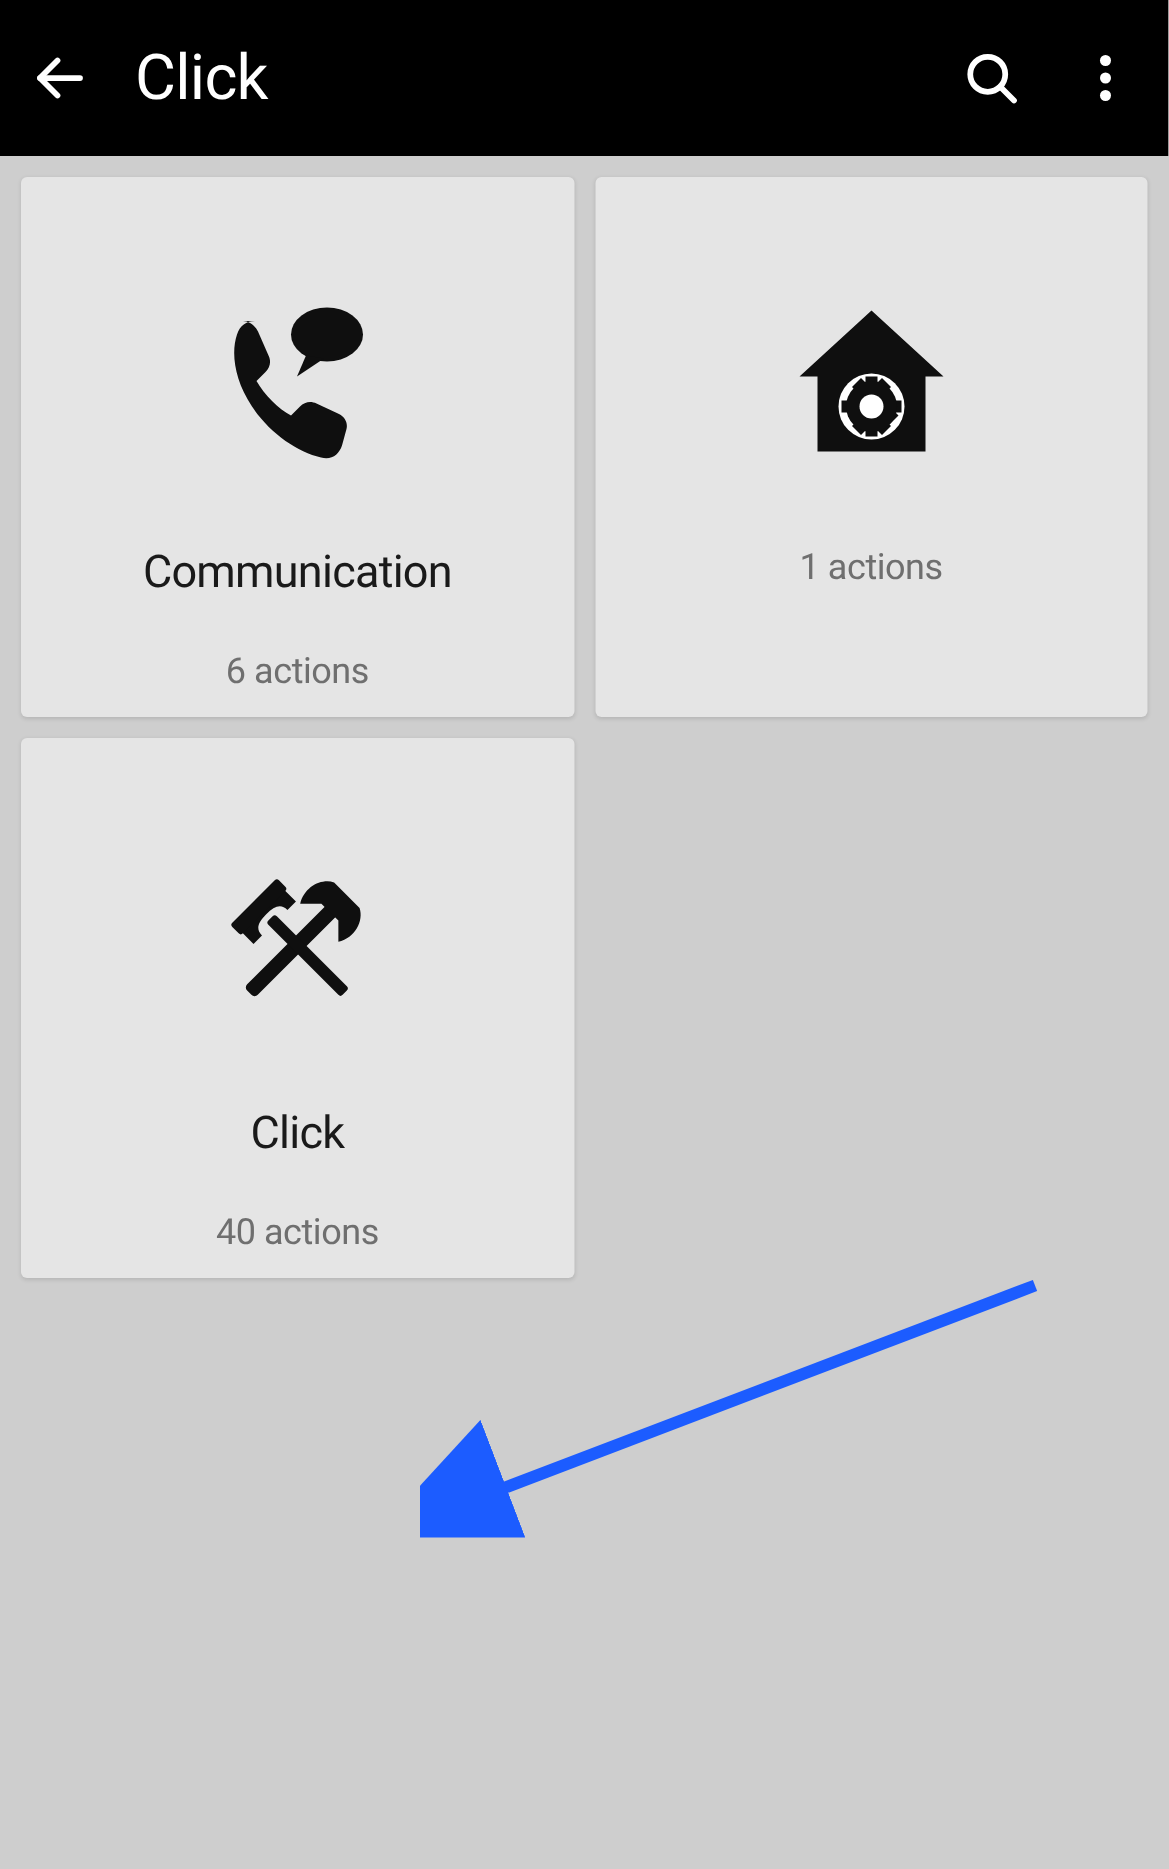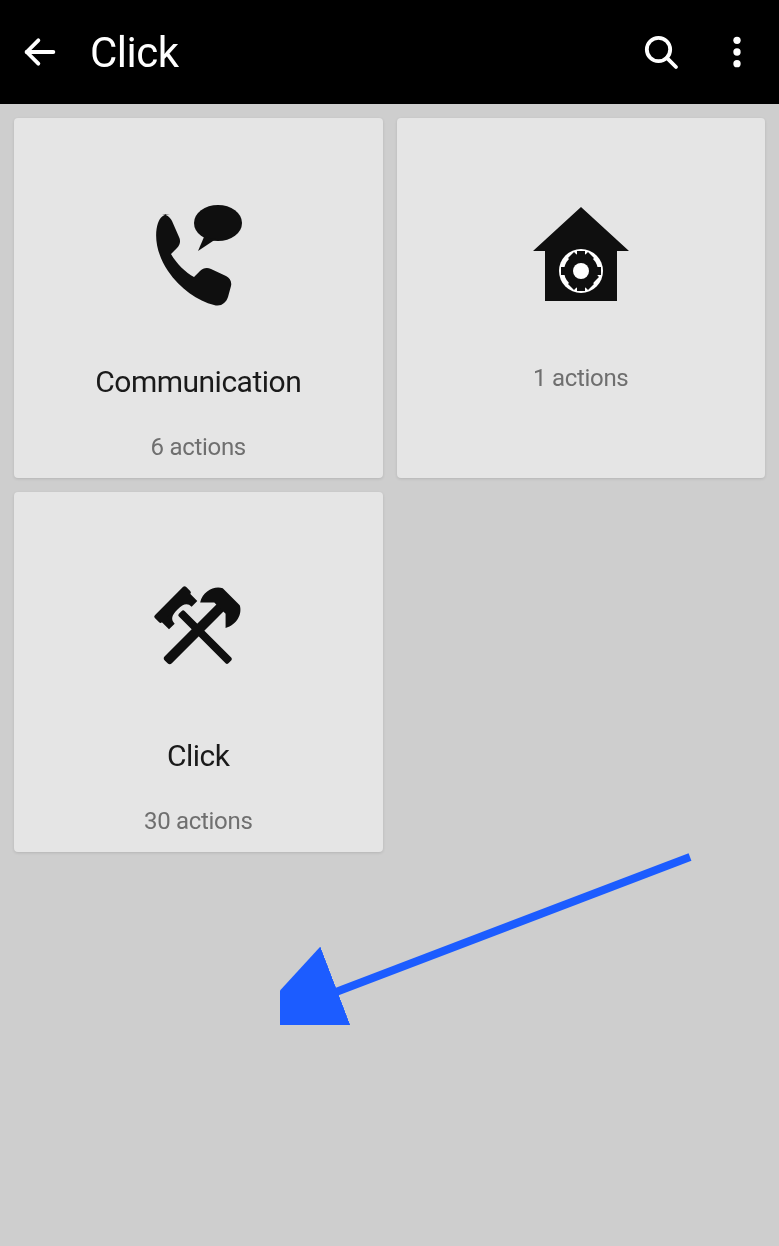--- a/index.html
+++ b/index.html
@@ -158,21 +158,21 @@
           <path fill="#0f0f0f" d="M48 8 C40 12 36 24 42 34 L52 24 L68 24 L78 34 C84 24 80 12 72 8 Z"></path>
         </g>
         <g transform="rotate(-45 60 55)">
           <rect fill="#0f0f0f" x="56" y="30" width="8" height="70" rx="2"></rect>
           <path fill="#0f0f0f" d="M40 20 L80 20 L80 34 L72 34 C72 28 68 26 60 26 C52 26 48 28 48 34 L40 34 Z"></path>
           <rect fill="#0f0f0f" x="38" y="14" width="44" height="10" rx="2"></rect>
         </g>
       </svg>
     </div>
     <div class="card-title">Click</div>
-    <div class="card-sub">30 actions</div>
+    <div class="card-sub">40 actions</div>
   </div>
 
 </div>
 
 <svg class="arrow-overlay" width="430" height="180" viewBox="0 0 430 180">
   <defs>
     <marker id="ahead" markerWidth="12" markerHeight="12" refX="3" refY="6" orient="auto">
       <path d="M0 0 L12 6 L0 12 Z" fill="#1c5cff"></path>
     </marker>
   </defs>

